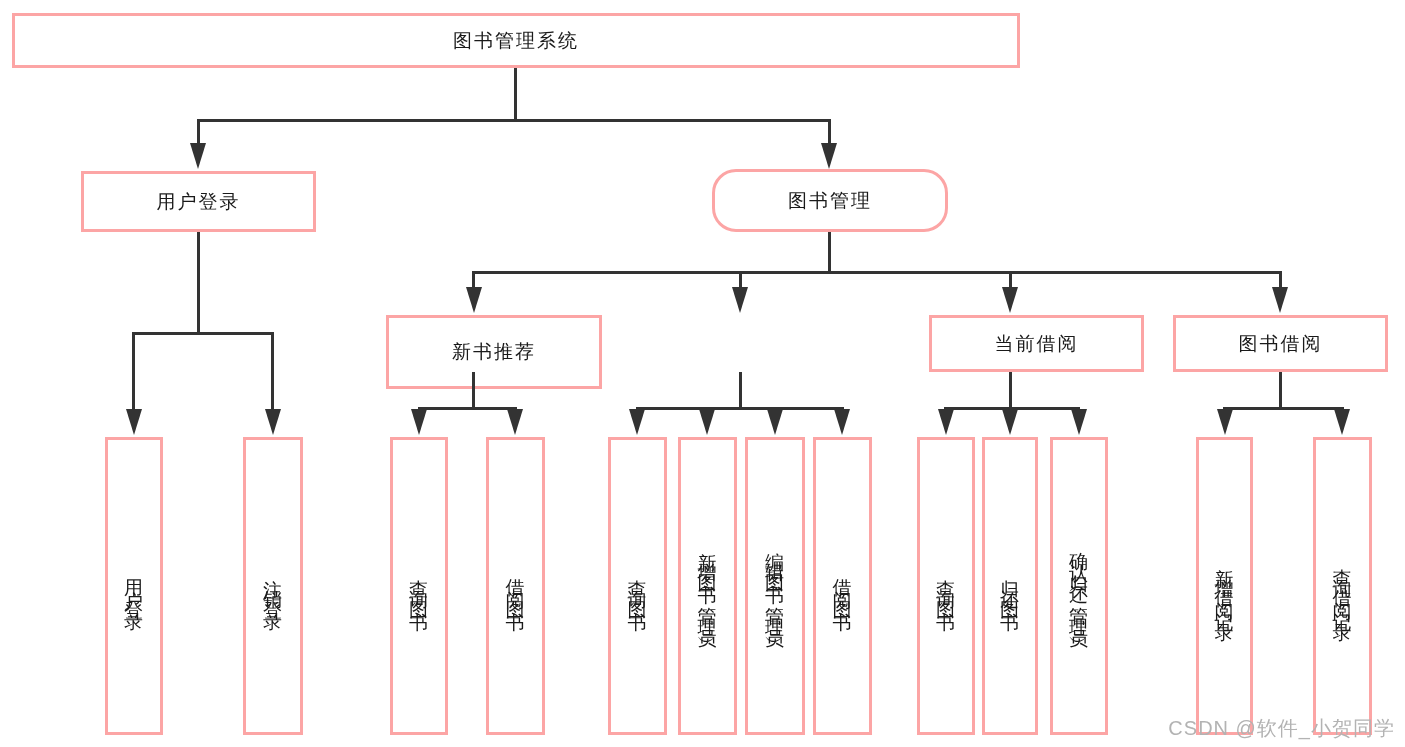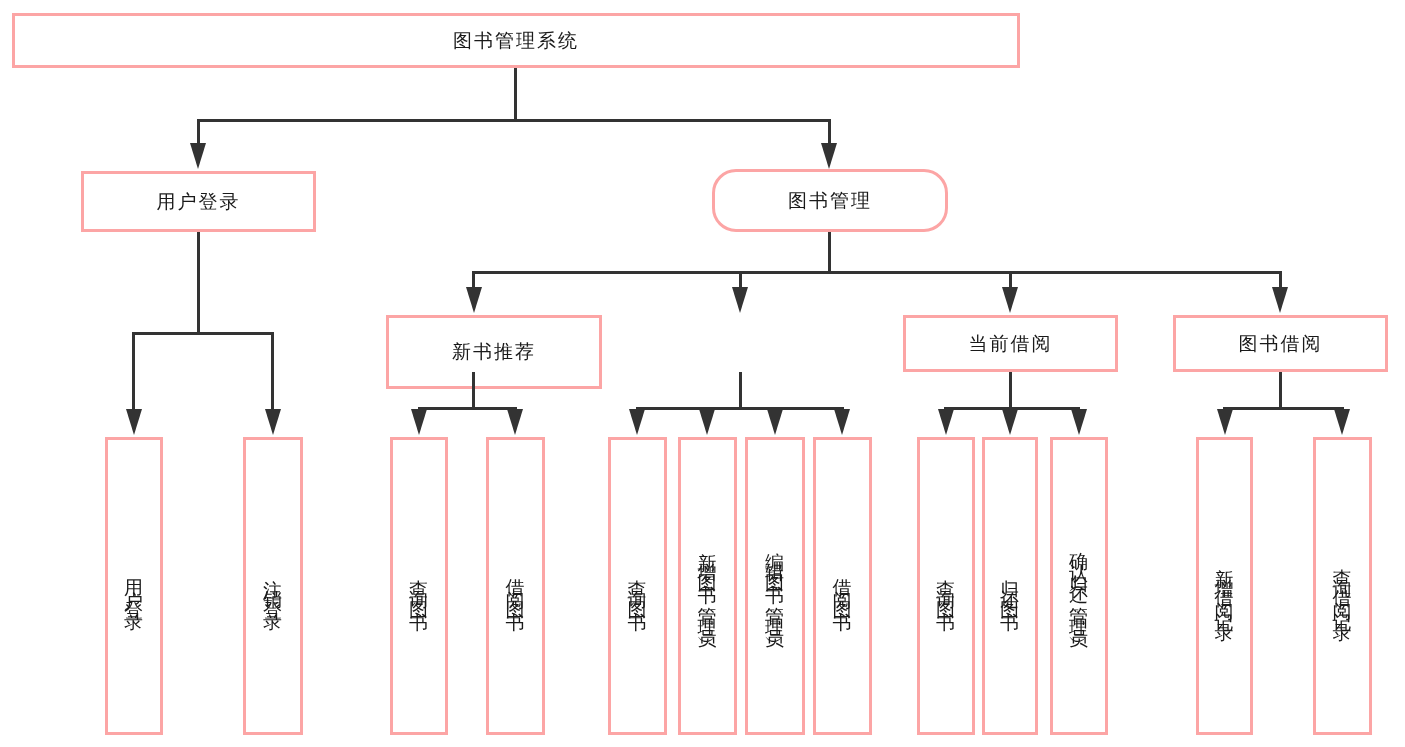--- a/index.html
+++ b/index.html
@@ -78,21 +78,21 @@
   <div class="node" style="left:81px; top:171px; width:235px; height:61px;">
     <span class="hlabel">用户登录</span>
   </div>
   <div class="node" style="left:712px; top:169px; width:236px; height:63px;border-radius:24px;">
     <span class="hlabel">图书管理</span>
   </div>
 
   <div class="node" style="left:386px; top:315px; width:216px; height:74px;text-align:right;">
     <span class="hlabel">新书推荐</span>
   </div>
-  <div class="node" style="left:903px; top:315px; width:215px; height:57px;text-align:right;">
+  <div class="node" style="left:929px; top:315px; width:215px; height:57px;text-align:right;">
     <span class="hlabel">当前借阅</span>
   </div>
   <div class="node" style="left:1173px; top:315px; width:215px; height:57px;">
     <span class="hlabel">图书借阅</span>
   </div>
 
   <div class="node" style="left:105px; top:437px; width:58px; height:298px;">
     <span class="vlabel">用户登录</span>
   </div>
   <div class="node" style="left:243px; top:437px; width:60px; height:298px;">
@@ -191,14 +191,15 @@
     <div class="arr" style="left:1071px; top:409px;"></div>
   </div>
 
   <div>
     <div class="ln" style="left:1279px; top:372px; width:3px;   height:38px;"></div>
     <div class="ln" style="left:1223px; top:407px; width:121px; height:3px;"></div>
     <div class="arr" style="left:1217px; top:409px;"></div>
     <div class="arr" style="left:1334px; top:409px;"></div>
   </div>
 
+  <div class="watermark">CSDN @软件_小贺同学</div>
 
 </div>
 
 </body></html>

